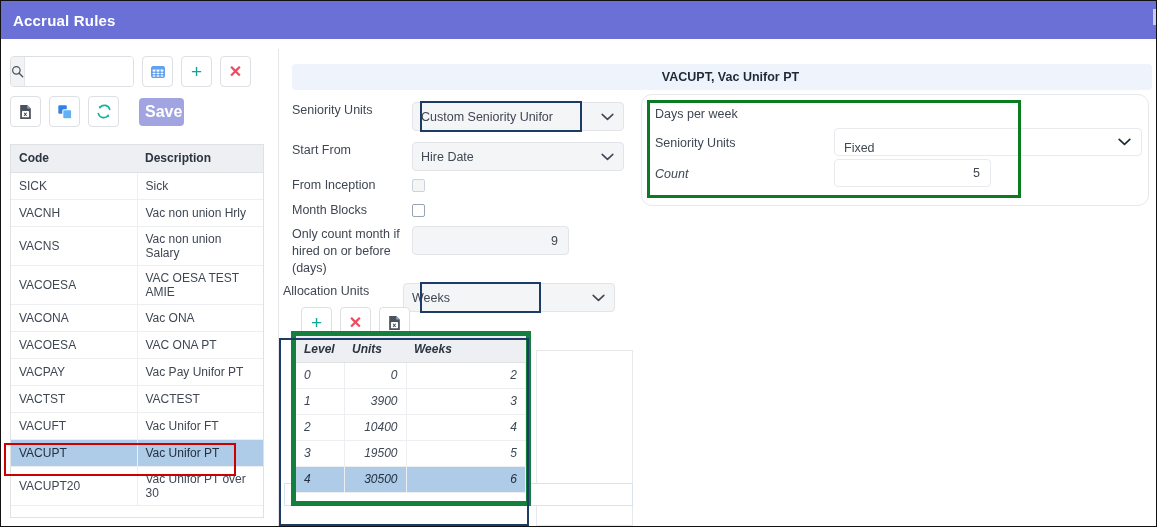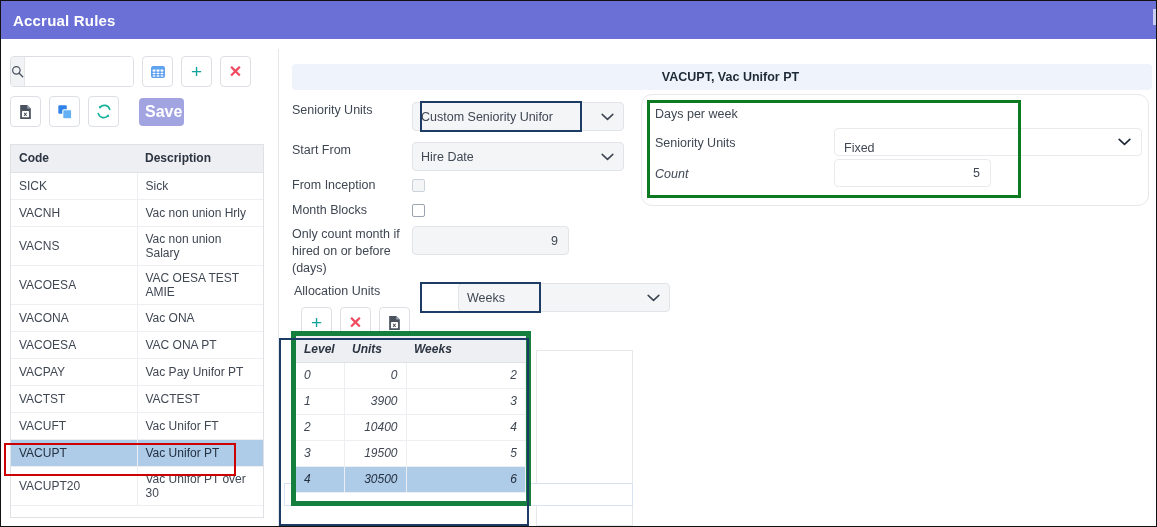--- a/index.html
+++ b/index.html
@@ -441,21 +441,21 @@
     <div class="frow" style="left:9px; top:163px;">
       <div class="flabel">Month Blocks</div>
       <div class="cbx"></div>
     </div>
 
     <div class="frow" style="left:9px; top:187px;">
       <div class="flabel">Only count month if hired  on or before (days)</div>
       <div class="numbox">9</div>
     </div>
 
-    <div class="frow" style="left:11px; top:244px;gap:44px;">
+    <div class="frow" style="left:0; top:244px;">
       <div class="flabel">Allocation Units</div>
       <div class="fctl">
         <div class="selectbox">
           <span>Weeks</span>
           <span class="chev">
             <svg width="13" height="8" viewBox="0 0 14 9">
                 <path d="M1 1.5 L7 7.2 L13 1.5" fill="none" stroke="#3b4450" stroke-width="1.7" stroke-linecap="round" stroke-linejoin="round"></path>
               </svg>
           </span>
         </div>

